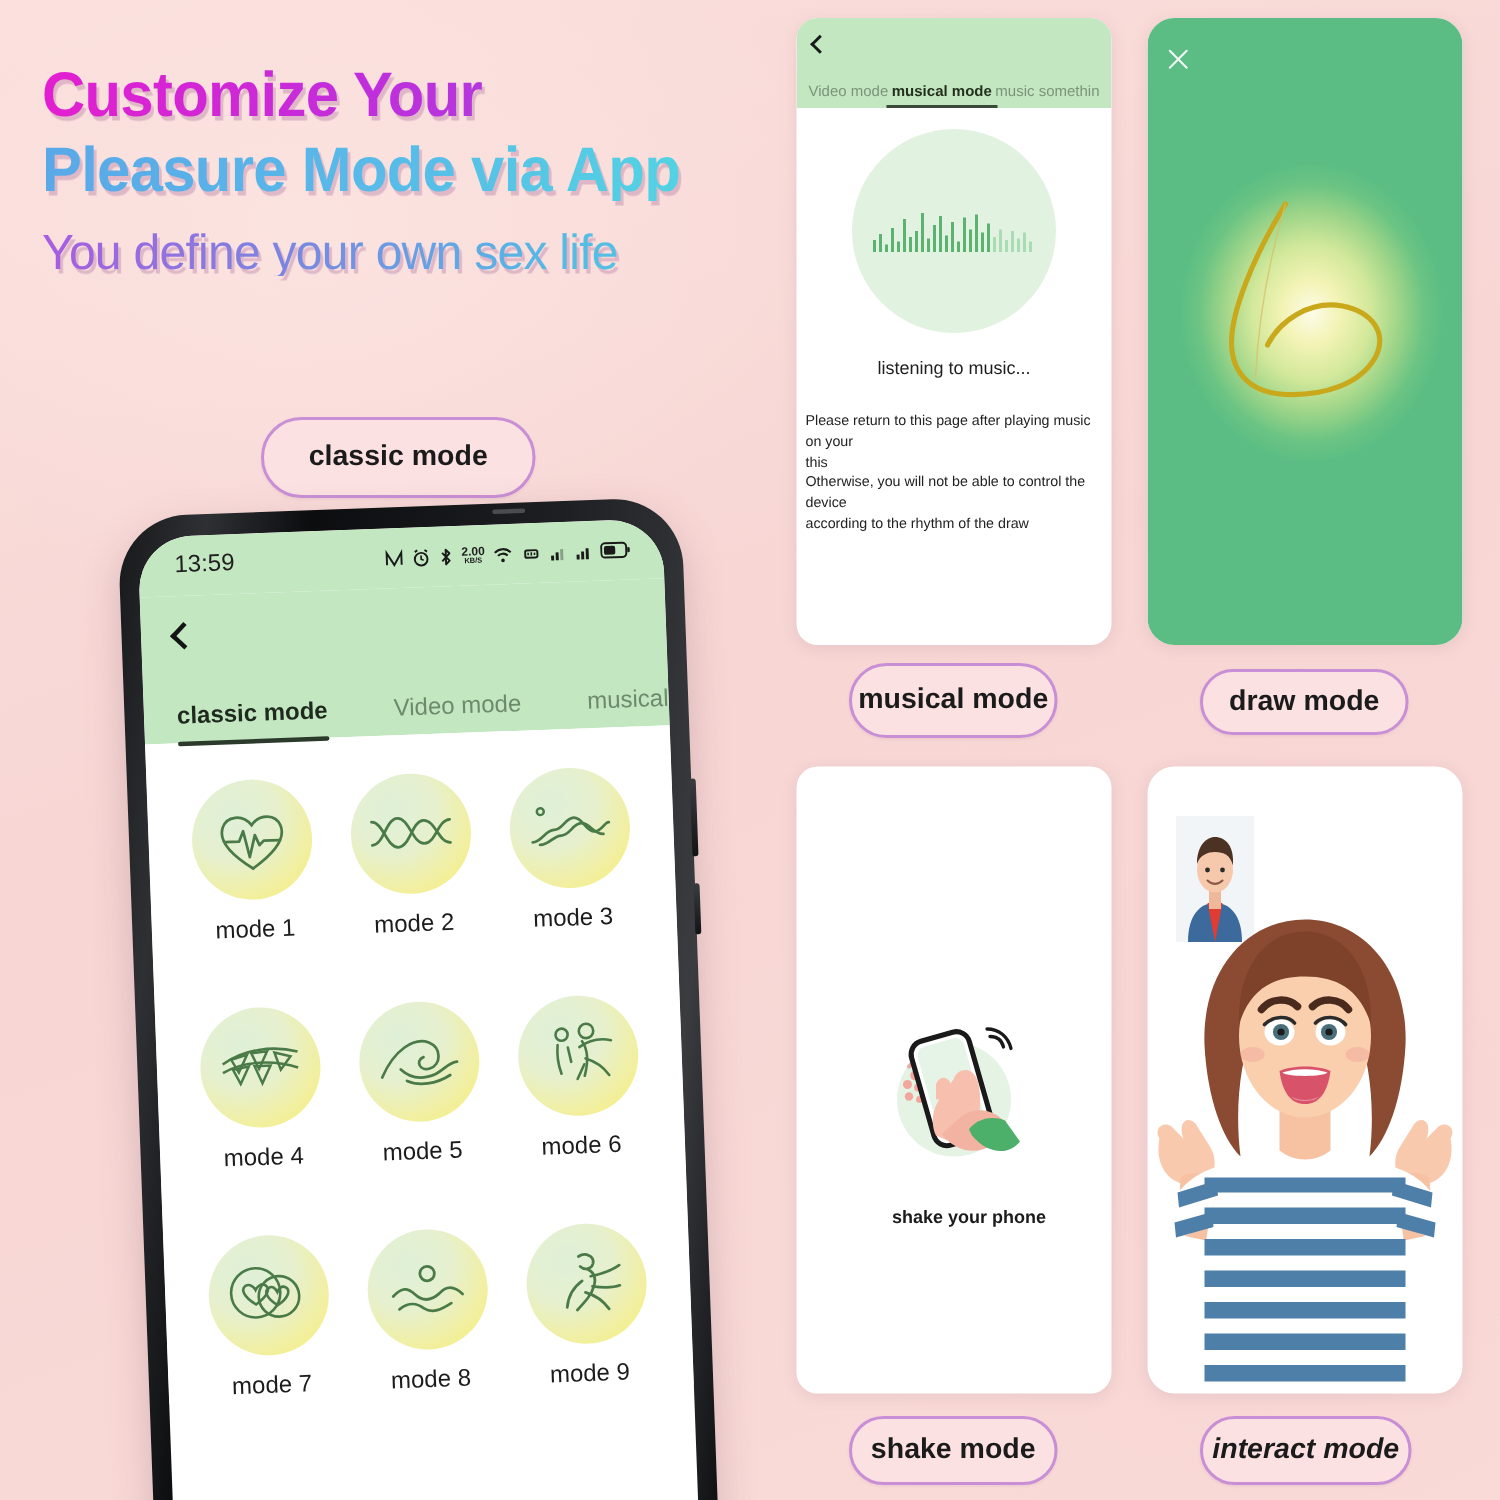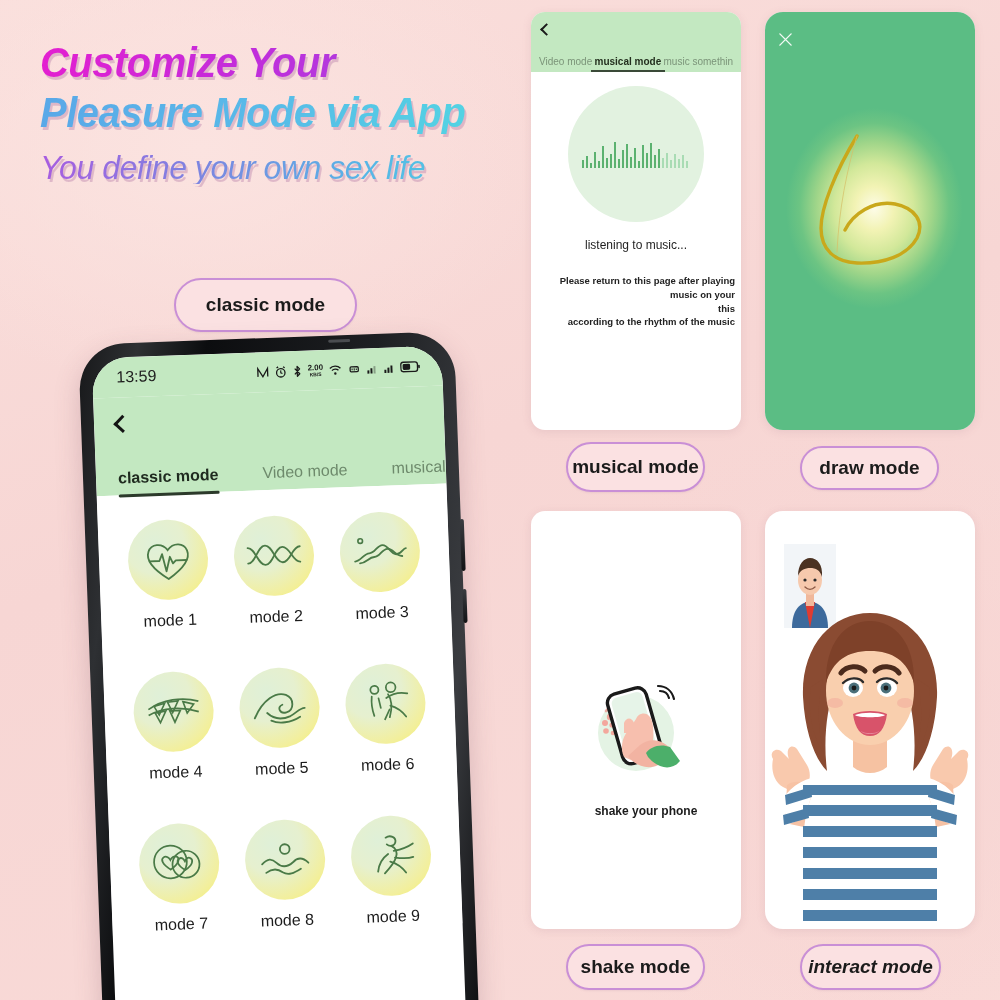--- a/index.html
+++ b/index.html
@@ -12,21 +12,21 @@
   }
   .bg-wash {
     position: absolute; inset: 0;
     background:
       radial-gradient(ellipse 60% 40% at 20% 15%, #fbe3e0 0%, rgba(251,227,224,0) 60%),
       radial-gradient(ellipse 50% 50% at 85% 75%, #f7d4d2 0%, rgba(247,212,210,0) 65%),
       linear-gradient(160deg, #fadfdc 0%, #f7d6d4 45%, #f9dbd8 100%);
   }
 
   
-  .headline { position: absolute; left: 40px; top: 42px; width: 480px; font-style: italic; }
+  .headline { position: absolute; left: 28px; top: 42px; width: 480px; }
   .hl-line {
     font-weight: 700;
     letter-spacing: -0.5px;
     line-height: 1.0;
     -webkit-background-clip: text;
     background-clip: text;
     color: transparent;
     filter: drop-shadow(2px 3px 0px rgba(160,90,150,0.30));
     white-space: nowrap;
   }
@@ -186,21 +186,21 @@
 
   .mus-body { padding-top: 14px; display: flex; flex-direction: column; align-items: center; }
   .mus-disc {
     width: 136px; height: 136px; border-radius: 50%;
     background: #e2f2e0;
     display: flex; align-items: center; justify-content: center;
   }
   .mus-caption { margin-top: 16px; font-size: 12px; color: #1f1f1f; }
   .mus-note {
     margin-top: 22px; width: 100%; padding: 0 6px;
-    font-size: 9.5px; color: #222; text-align: right; line-height: 1.45; font-weight: bold;
+    font-size: 9.5px; color: #222; text-align: left; line-height: 1.45;
   }
 
   .draw-canvas {
     position: absolute; inset: 0;
     background:
       radial-gradient(ellipse 42% 24% at 52% 47%, #fdfce8 0%, #f2f3b4 22%, #d2e89a 45%, #9fd589 66%, #6cc483 85%, #5bbd84 100%);
   }
   .draw-x {
     position: absolute; left: 13px; top: 20px; width: 15px; height: 15px;
     opacity: 0.92;
@@ -473,21 +473,22 @@
           <rect x="98" y="25" width="2" height="9"></rect>
             <rect x="102" y="21" width="2" height="13"></rect>
           <rect x="106" y="27" width="2" height="7"></rect>
         </g>
       </svg>
     </div>
     <div class="mus-caption">listening to music...</div>
     <div class="mus-note">
       <div>Please return to this page after playing music on your</div>
       <div>this</div>
-      <div>according to the rhythm of the music</div>
+      <div>Otherwise, you will not be able to control the device</div>
+      <div>according to the rhythm of the draw</div>
     </div>
   </div>
 </div>
 
 <div class="card" id="card-draw">
   <div class="draw-canvas"></div>
   <svg class="draw-x" viewBox="0 0 16 16">
     <path d="M2 2 L14 14 M14 2 L2 14" stroke="#ffffff" stroke-width="1.5" stroke-linecap="round"></path>
   </svg>
   <svg style="position:absolute;inset:0;" viewBox="0 0 210 418">

